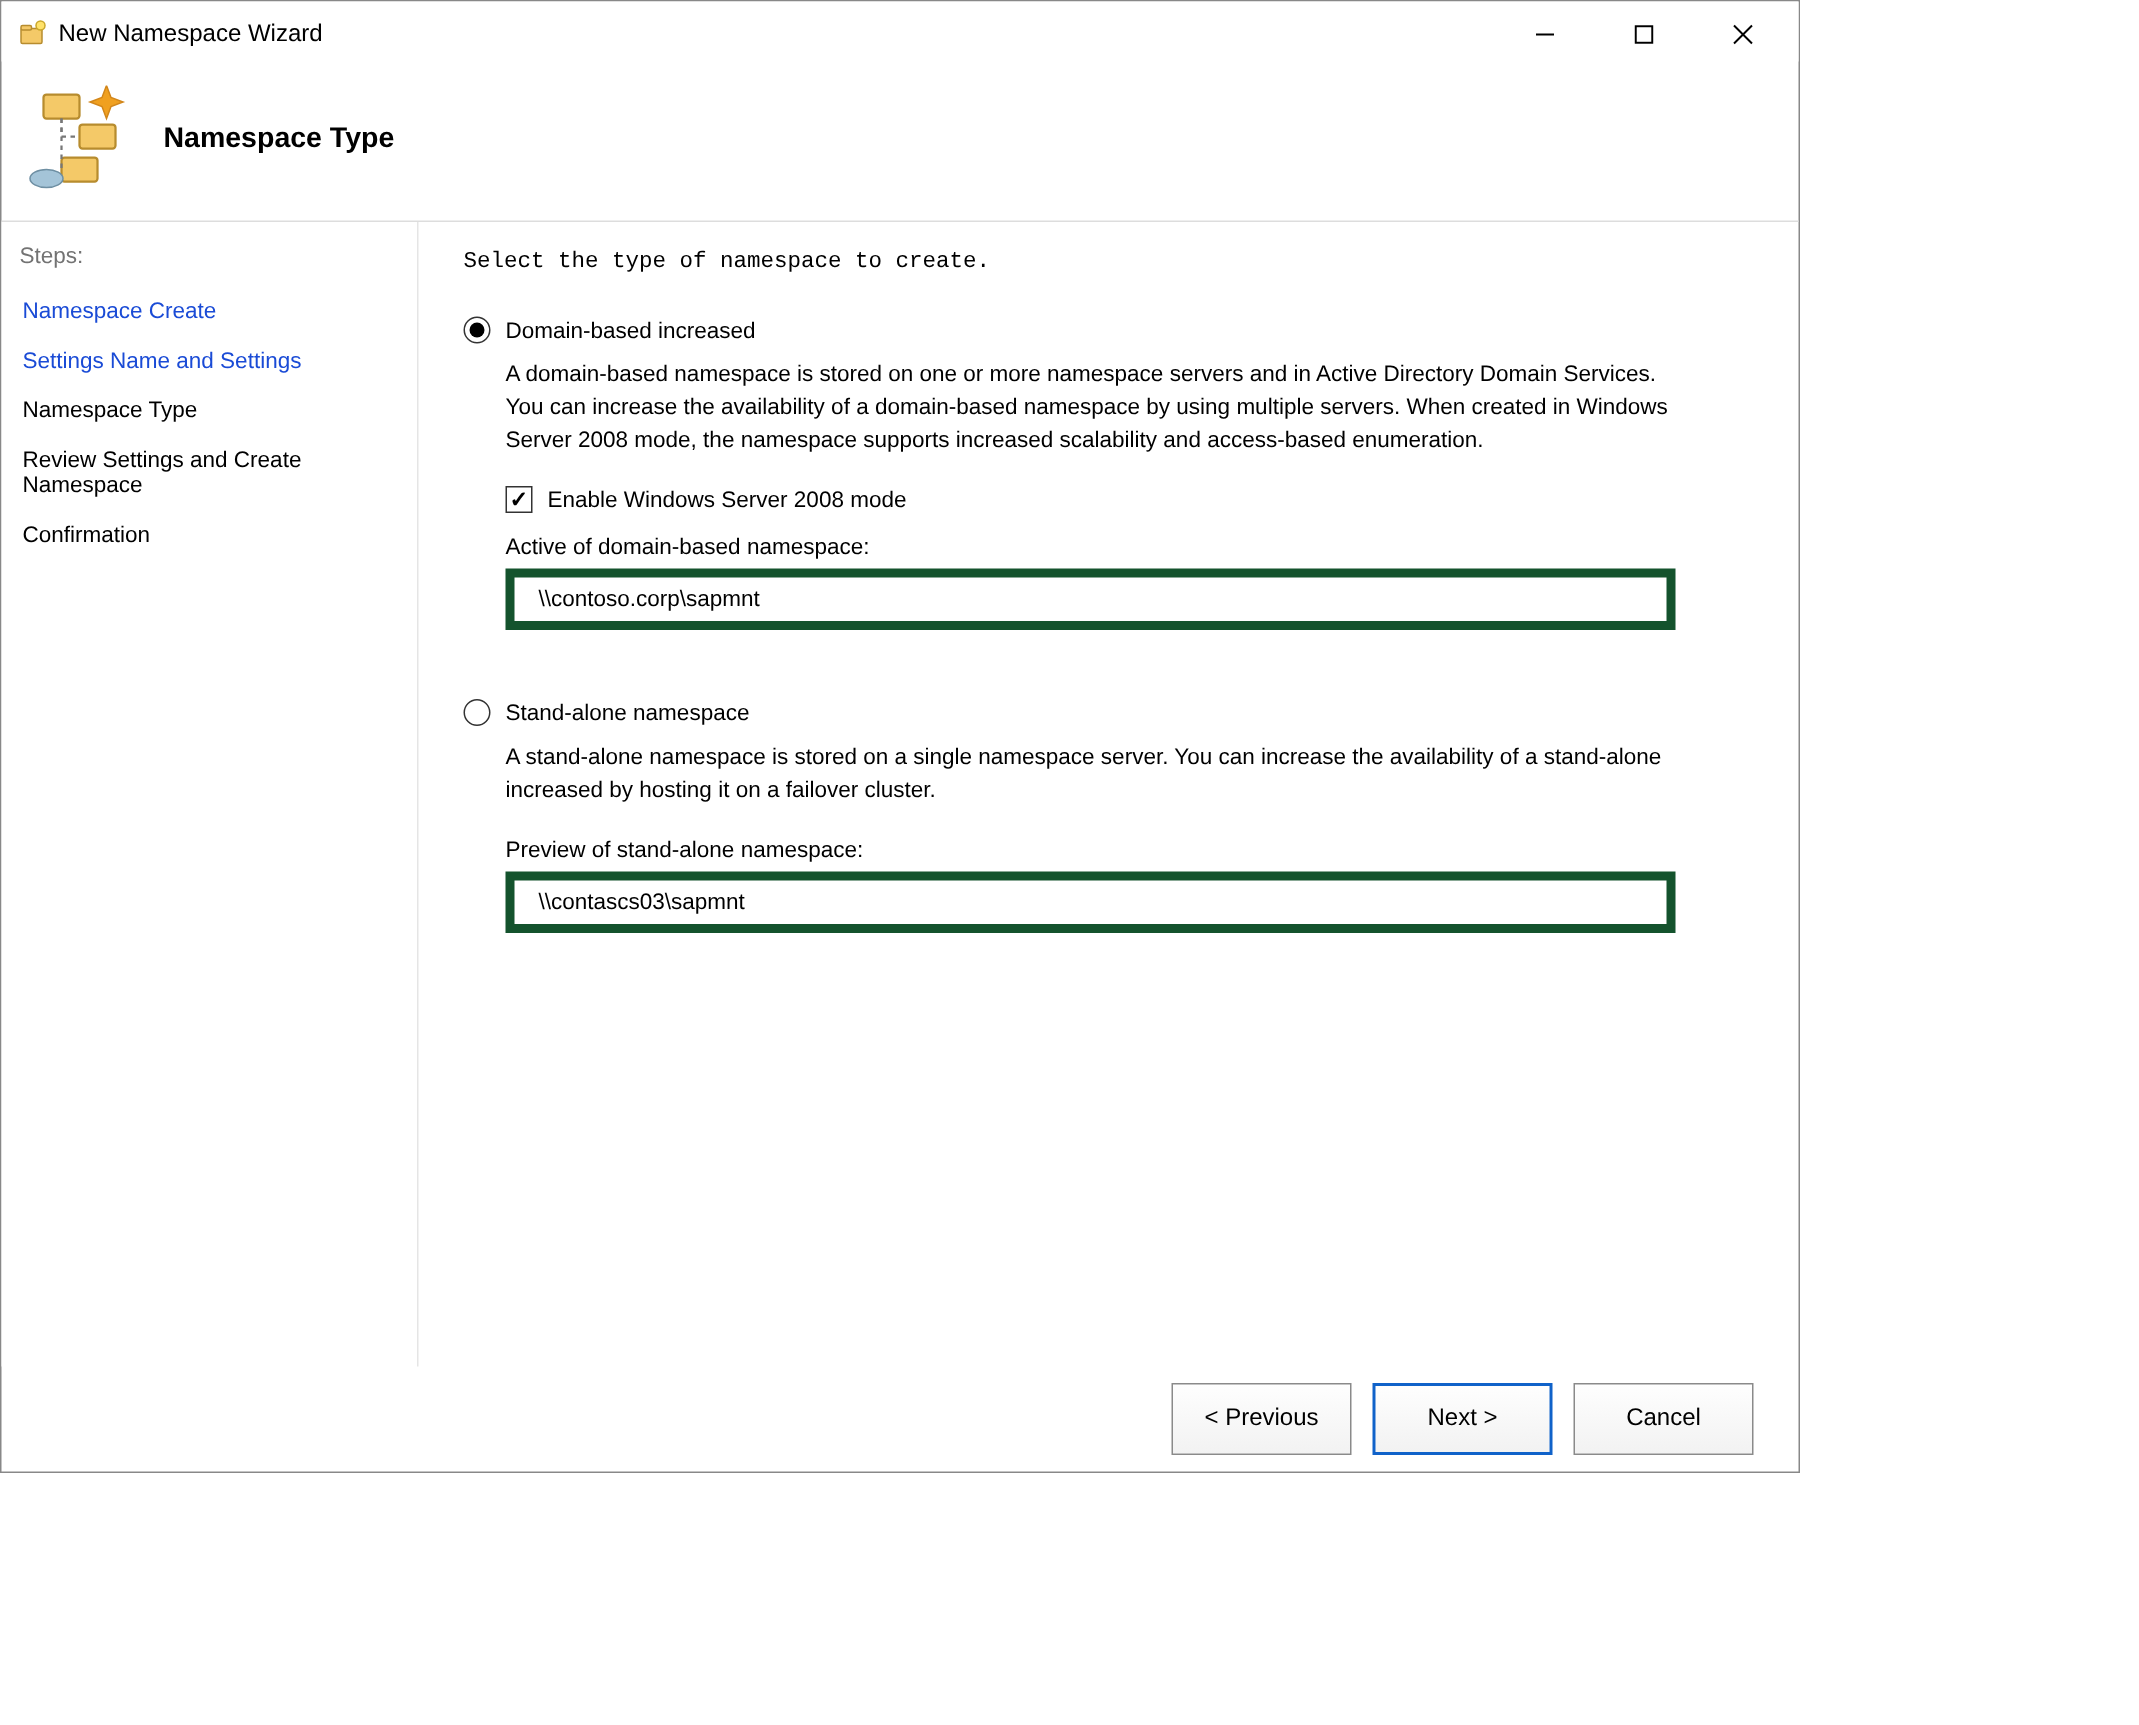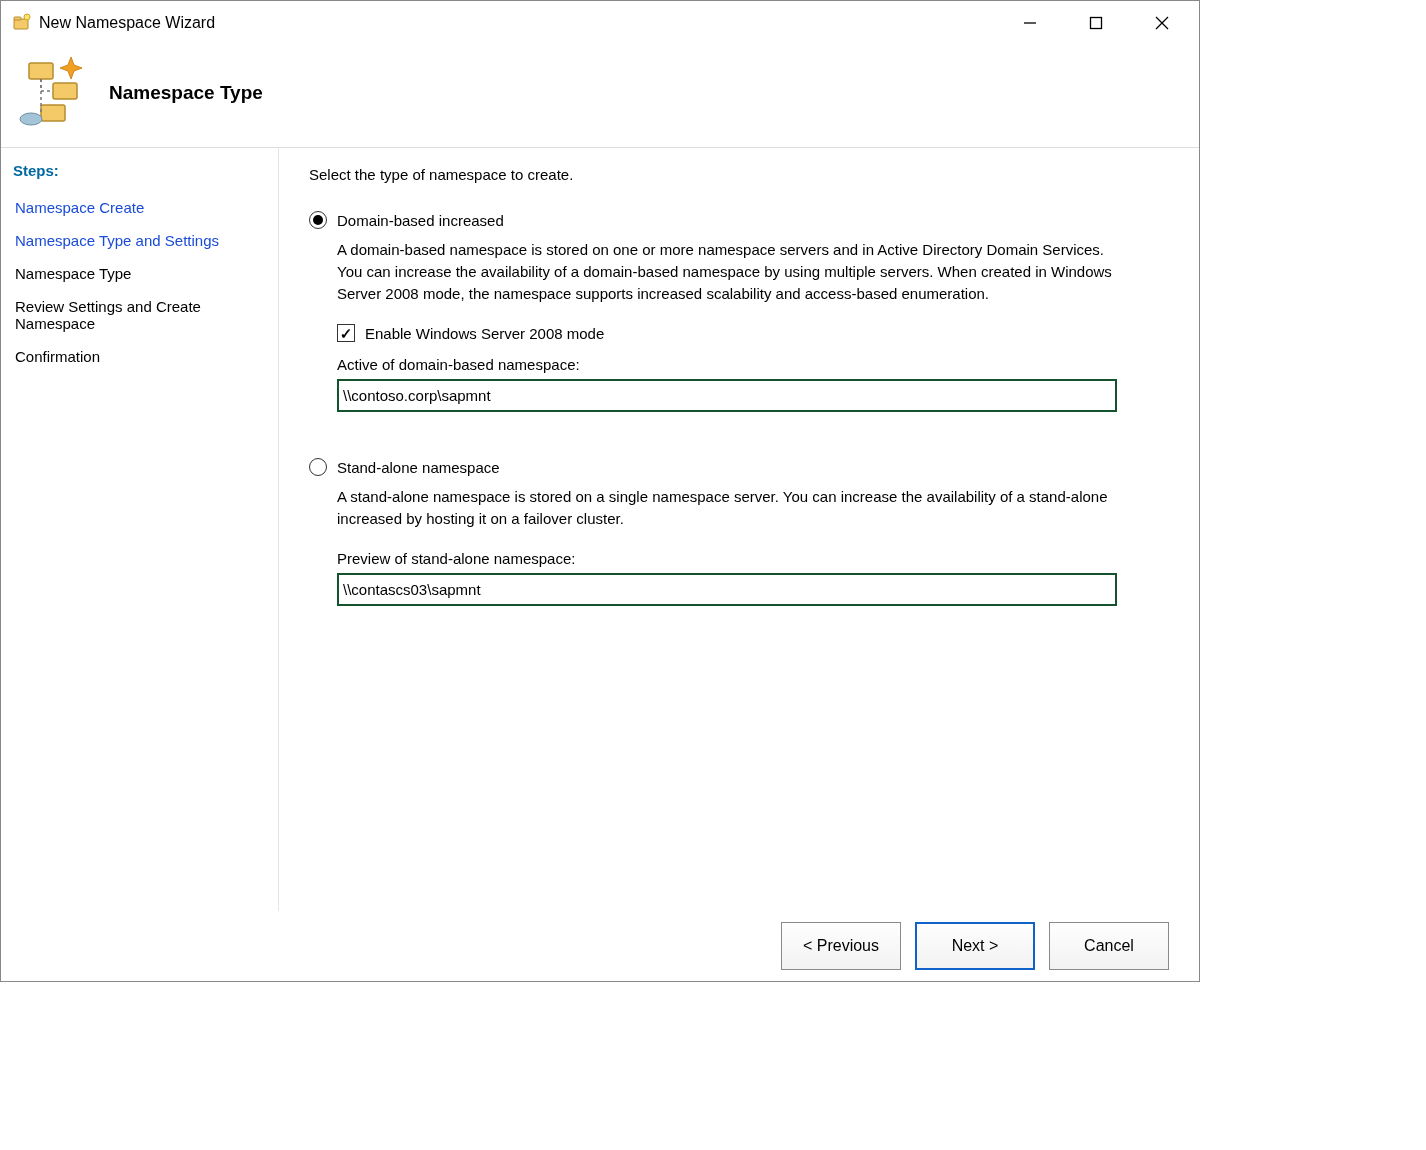--- a/index.html
+++ b/index.html
@@ -79,41 +79,42 @@
     display: flex;
     min-height: 0;
   }
   .sidebar {
     width: 278px;
     background: #fff;
     border-right: 1px solid #e5e5e5;
     padding: 12px 10px 0 12px;
   }
   .sidebar .steps-label {
-    font-weight: 700;
-    color: #0369a1;
+    font-weight: 400;
+    color: #737373;
     padding: 2px 0 12px 0;
   }
   .sidebar .step-item {
     padding: 8px 2px;
     cursor: pointer;
     color: #1a4bd6;
   }
   .sidebar .step-item.plain {
     color: #000;
     cursor: default;
   }
   .content {
     flex: 1;
     padding: 18px 30px 0 30px;
     color: #000;
     overflow: auto;
   }
   .content .prompt {
     margin-bottom: 28px;
+    font-family: Liberation Mono, monospace;
   }
   .radio-row {
     display: flex;
     align-items: center;
     gap: 10px;
     margin-bottom: 10px;
   }
   .radio-ctrl {
     width: 18px;
     height: 18px;
@@ -160,23 +161,23 @@
     content: "✓";
     font-size: 15px;
     line-height: 1;
     color: #000;
     font-weight: 700;
   }
   .preview-label {
     margin-bottom: 6px;
   }
   .preview-box {
-    border: 2px solid #14532d;
+    border: 6px solid #14532d;
     width: 780px;
-    padding: 6px 4px;
+    padding: 6px 16px;
     background: #fff;
     font-size: 15px;
     color: #000;
   }
   .spacer-lg { height: 46px; }
   .footer {
     height: 70px;
     display: flex;
     align-items: center;
     justify-content: flex-end;
@@ -242,21 +243,21 @@
         <ellipse cx="12" cy="62" rx="11" ry="6" fill="#a4c4d8" stroke="#6e8fa3"></ellipse>
       </svg>
     </span>
     <span class="page-title">Namespace Type</span>
   </div>
 
   <div class="body">
     <div class="sidebar">
       <div class="steps-label">Steps:</div>
       <div class="step-item">Namespace Create</div>
-      <div class="step-item">Namespace Type and Settings</div>
+      <div class="step-item">Settings Name and Settings</div>
       <div class="step-item plain">Namespace Type</div>
       <div class="step-item plain">Review Settings and Create Namespace</div>
       <div class="step-item plain">Confirmation</div>
     </div>
 
     <div class="content">
       <div class="prompt">Select the type of namespace to create.</div>
 
       <div class="radio-row">
         <span class="radio-ctrl checked"></span>

